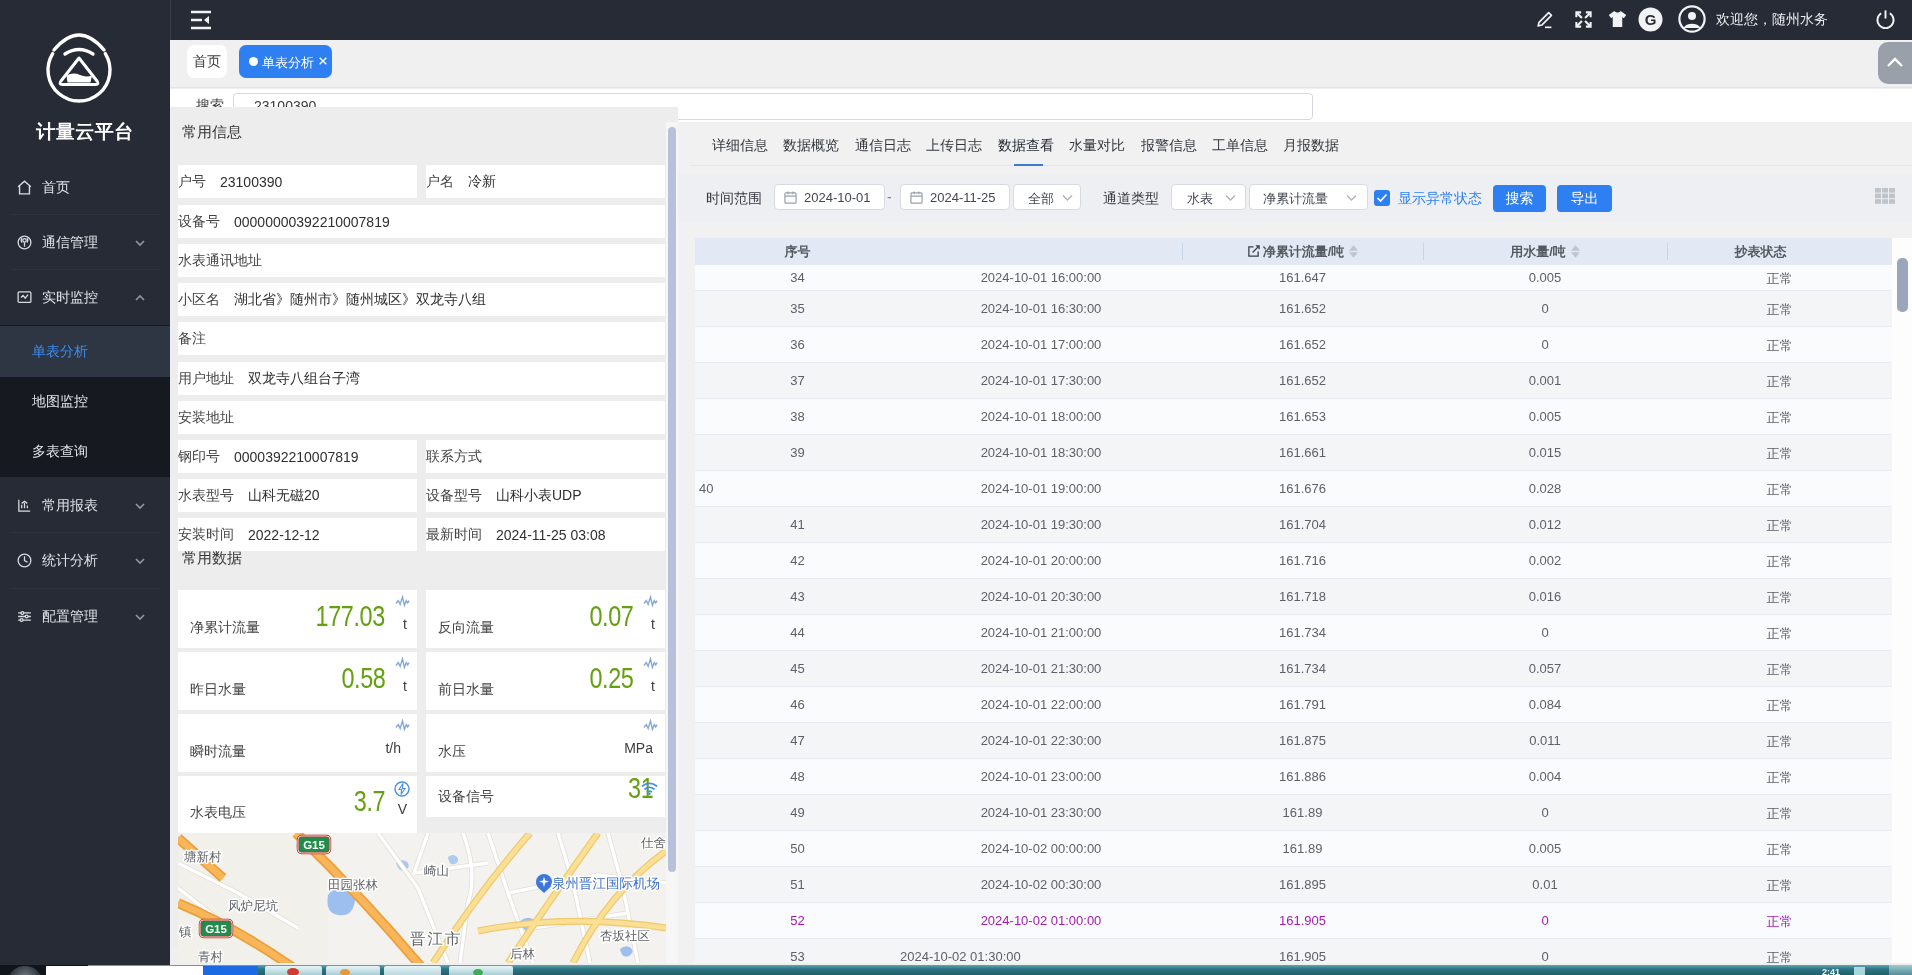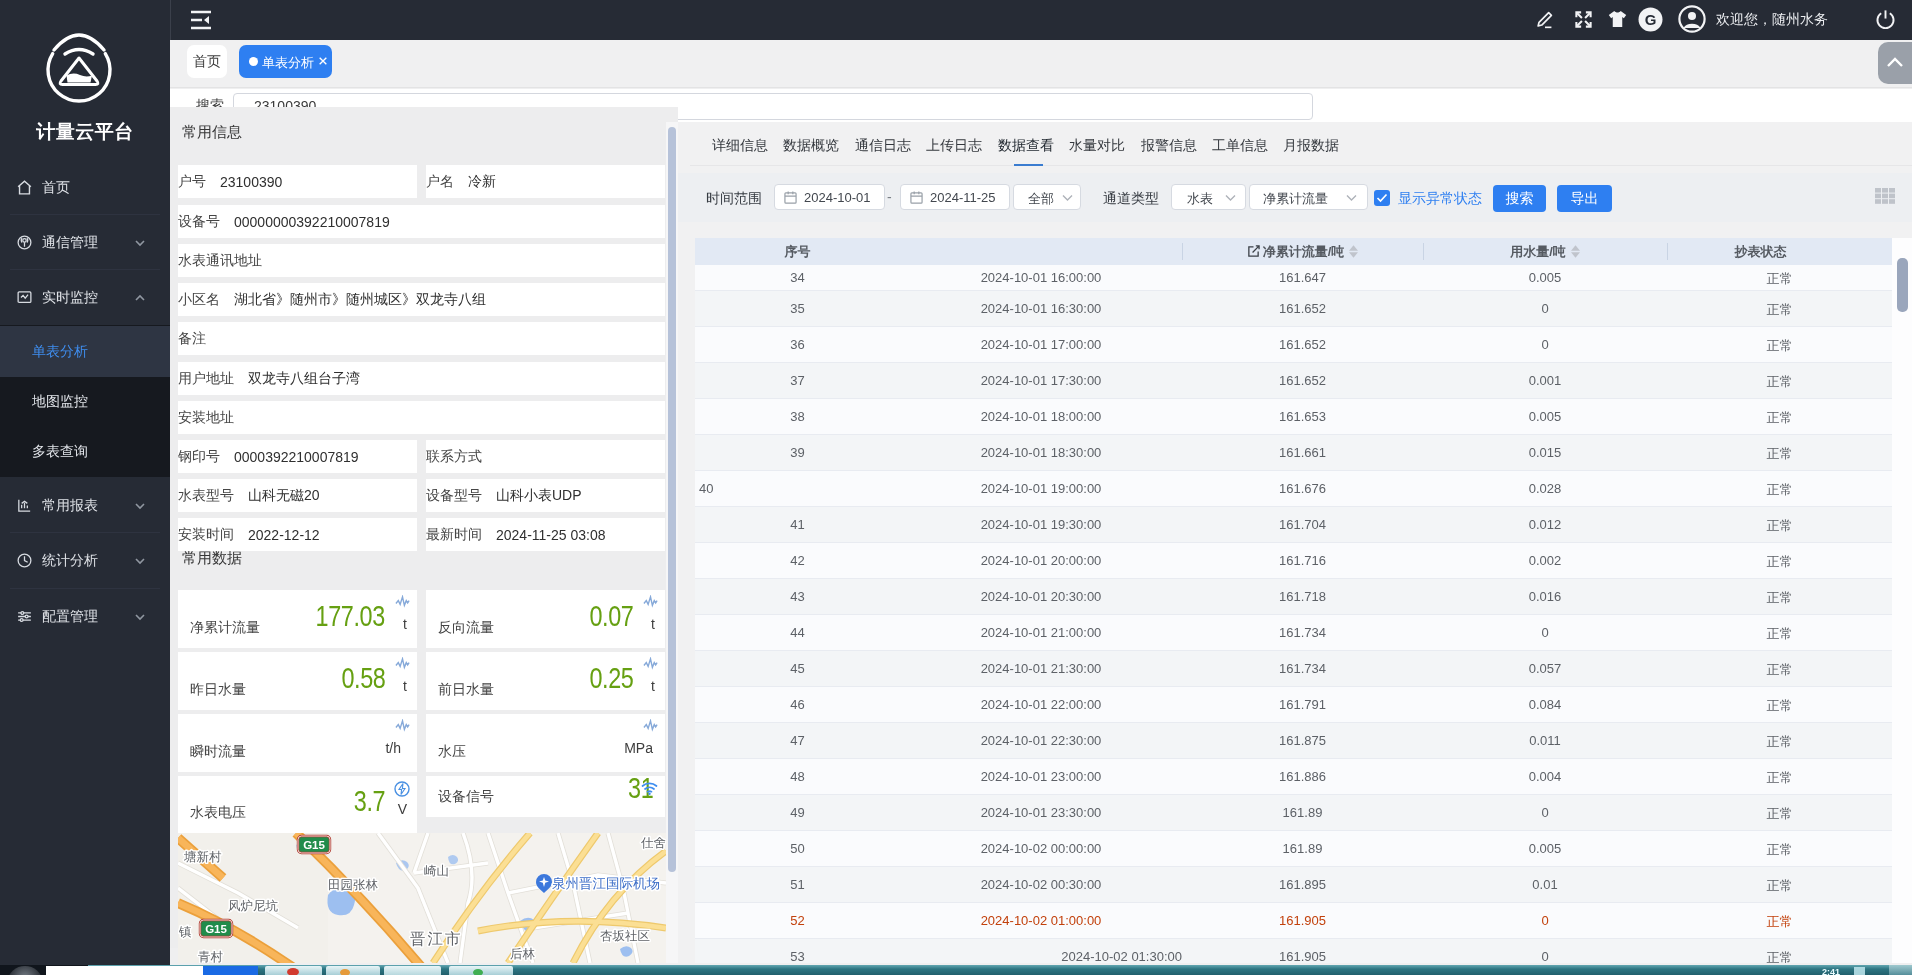--- a/index.html
+++ b/index.html
@@ -593,30 +593,30 @@
   <span class="abs" style="left:728px;width:244px;top:10px;text-align:center">0.005</span>
   <span class="abs" style="left:972px;width:225px;top:10px;text-align:center">正常</span>
  </div>
  <div class="abs" style="left:0;top:629px;width:1197px;height:36px;background:#f3f5f7;border-bottom:1px solid #e8ebf1;color:#5d6167;font-size:13px">
   <span class="abs" style="left:0px;width:205px;top:10px;text-align:center">51</span>
   <span class="abs" style="left:205px;width:282px;top:10px;text-align:center">2024-10-02 00:30:00</span>
   <span class="abs" style="left:487px;width:241px;top:10px;text-align:center">161.895</span>
   <span class="abs" style="left:728px;width:244px;top:10px;text-align:center">0.01</span>
   <span class="abs" style="left:972px;width:225px;top:10px;text-align:center">正常</span>
  </div>
- <div class="abs" style="left:0;top:665px;width:1197px;height:36px;background:#fafbfd;border-bottom:1px solid #e8ebf1;color:#c2410c;font-size:13px">
+ <div class="abs" style="left:0;top:665px;width:1197px;height:36px;background:#fafbfd;border-bottom:1px solid #e8ebf1;color:#a21caf;font-size:13px">
   <span class="abs" style="left:0px;width:205px;top:10px;text-align:center">52</span>
   <span class="abs" style="left:205px;width:282px;top:10px;text-align:center">2024-10-02 01:00:00</span>
   <span class="abs" style="left:487px;width:241px;top:10px;text-align:center">161.905</span>
   <span class="abs" style="left:728px;width:244px;top:10px;text-align:center">0</span>
   <span class="abs" style="left:972px;width:225px;top:10px;text-align:center">正常</span>
  </div>
  <div class="abs" style="left:0;top:701px;width:1197px;height:36px;background:#f3f5f7;border-bottom:1px solid #e8ebf1;color:#5d6167;font-size:13px">
   <span class="abs" style="left:0px;width:205px;top:10px;text-align:center">53</span>
-  <span class="abs" style="left:205px;width:282px;top:10px;text-align:right">2024-10-02 01:30:00</span>
+  <span class="abs" style="left:205px;width:282px;top:10px;text-align:left">2024-10-02 01:30:00</span>
   <span class="abs" style="left:487px;width:241px;top:10px;text-align:center">161.905</span>
   <span class="abs" style="left:728px;width:244px;top:10px;text-align:center">0</span>
   <span class="abs" style="left:972px;width:225px;top:10px;text-align:center">正常</span>
  </div>
 </div>
 <div class="abs" style="left:1892px;top:238px;width:20px;height:725px;background:#fdfdfe"></div>
 <div class="abs" style="left:1897px;top:258px;width:11px;height:54px;background:#9aa6bc;border-radius:5px"></div>
 
 <div class="abs" style="left:0;top:965px;width:1912px;height:10px;background:linear-gradient(#62a7b2,#2d7582 40%,#215f6c)">
   <div class="abs" style="left:0;top:0;width:88px;height:10px;background:#10151c"></div>

